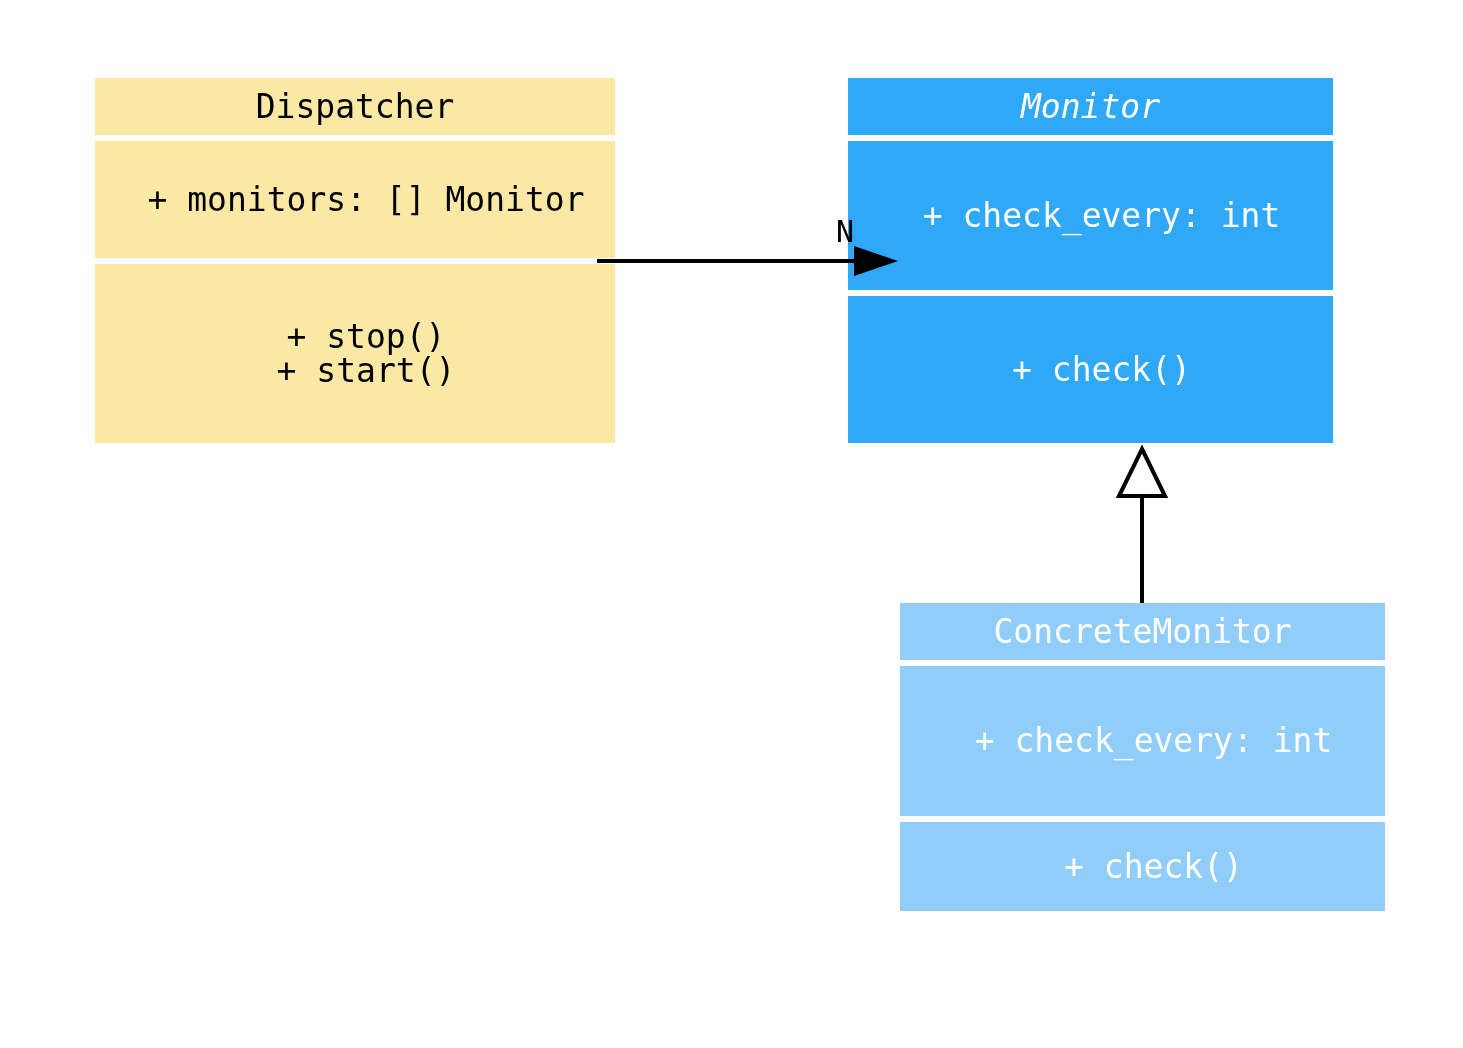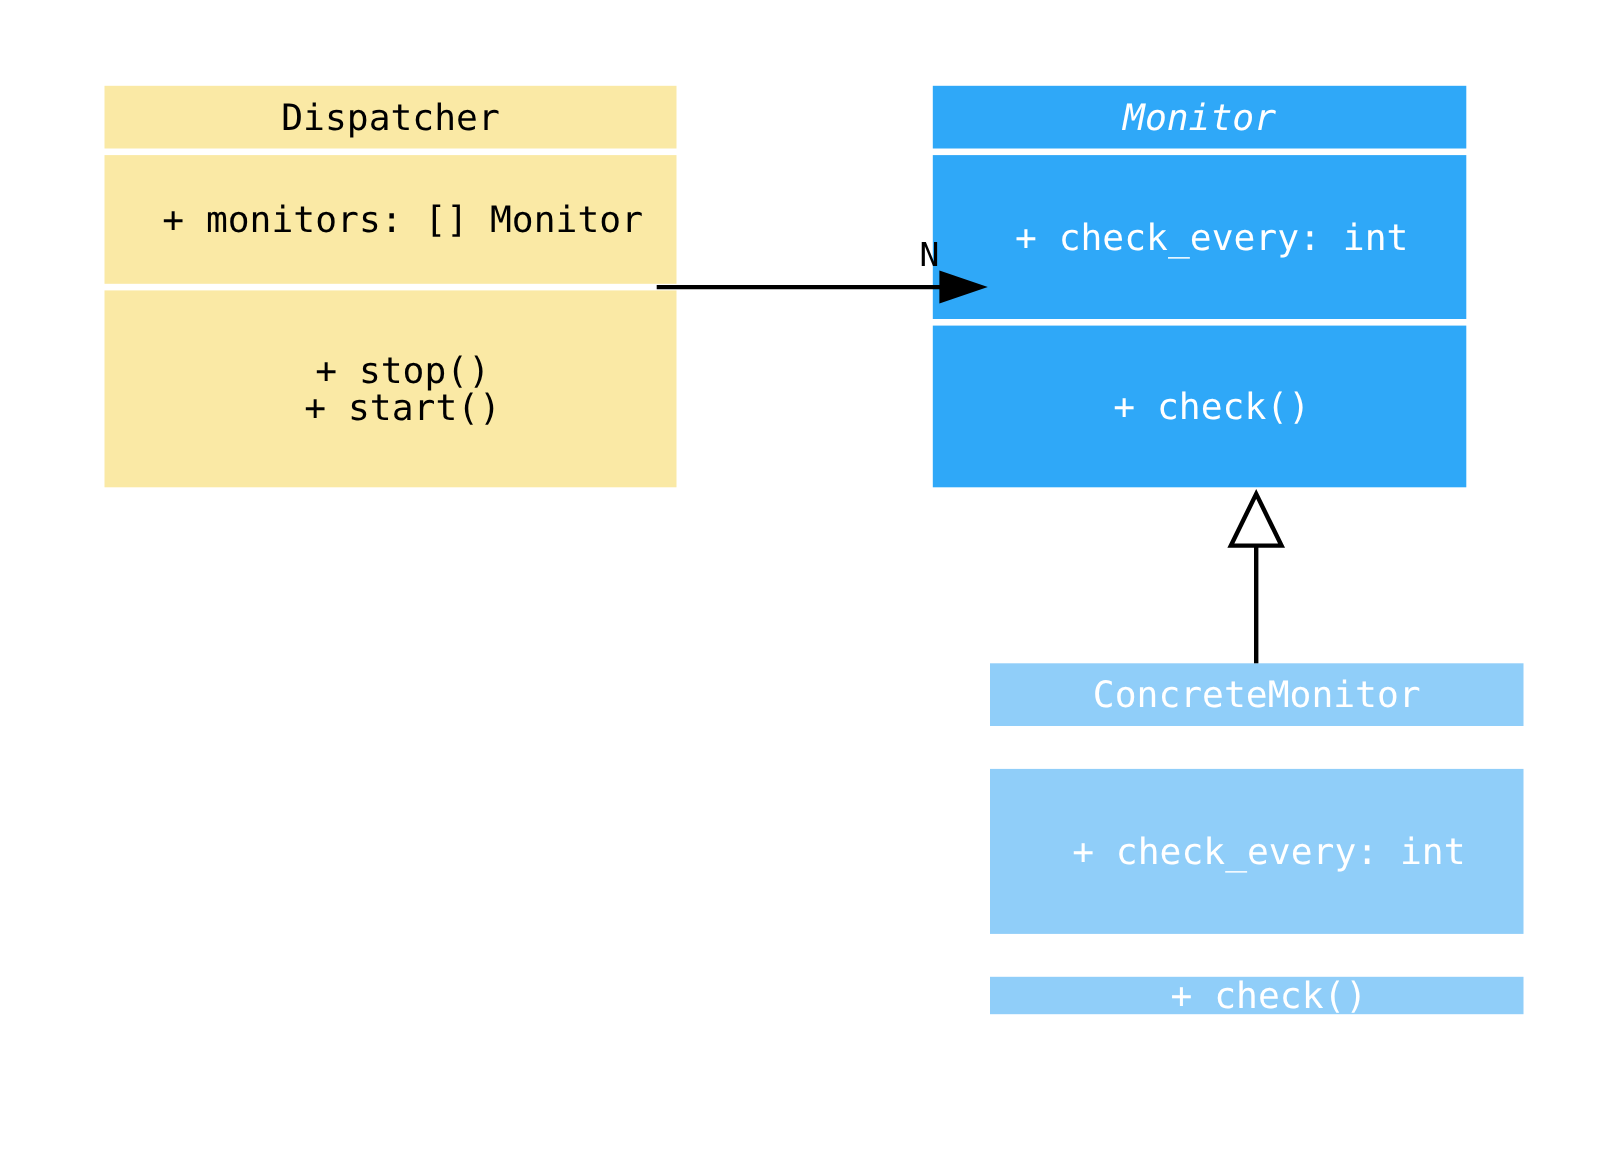--- a/index.html
+++ b/index.html
@@ -48,21 +48,21 @@
   .dispatcher .attrs { flex: 0 0 117px; }
   .dispatcher .methods { flex: 1 1 auto; }
   
   .monitor { left: 848px; top: 78px; width: 485px; height: 365px; color: var(--monitor-text, #fff); }
   .monitor .uml-title,
   .monitor .uml-section { background: var(--monitor-bg, #2FA8F8); }
   .monitor .uml-title { font-style: italic; }
   .monitor .attrs { flex: 0 0 149px; }
   .monitor .methods { flex: 1 1 auto; }
   
-  .concrete { left: 900px; top: 603px; width: 485px; height: 308px; color: var(--concrete-text, #fff); gap: 39px; }
+  .concrete { left: 900px; top: 603px; width: 485px; height: 308px; color: var(--concrete-text, #fff); }
   .concrete .uml-title,
   .concrete .uml-section { background: var(--concrete-bg, #90CEF9); }
   .concrete .attrs { flex: 0 0 150px; }
   .concrete .methods { flex: 1 1 auto; }
 
   .relations-layer {
     position: absolute;
     inset: 0;
     pointer-events: none;
   }

